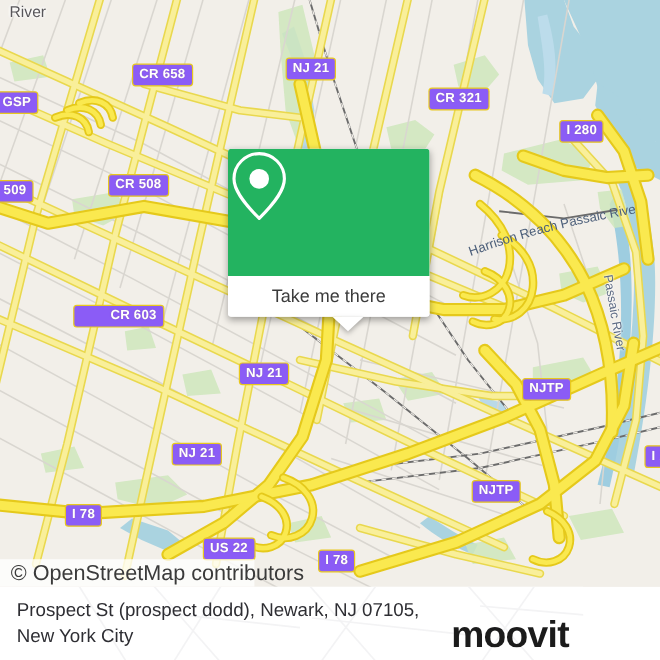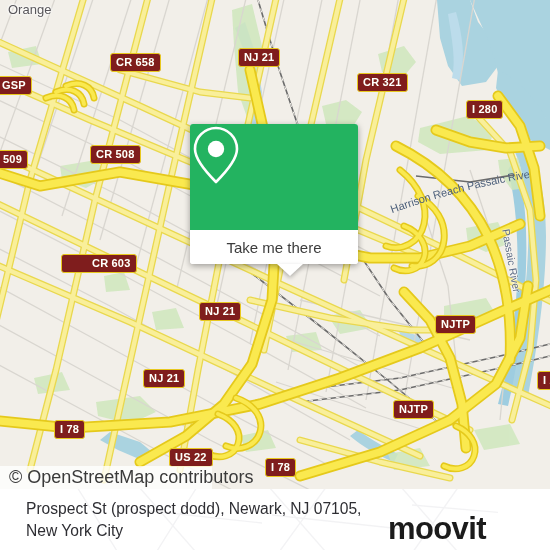--- a/index.html
+++ b/index.html
@@ -13,21 +13,21 @@
   
   #map{
     position:absolute;left:0;top:0;width:550px;height:489px;
     background:#f2efe9;overflow:hidden;
   }
   #map svg{position:absolute;left:0;top:0;}
 
   
   .shield{
     position:absolute;
-    background:#7f1d1d;
+    background:#8b5cf6;
     border:1.6px solid #e8c81f;
     border-radius:3px;
     color:#ffffff;
     font-size:11px;
     font-weight:bold;
     line-height:14px;
     padding:1px 5px 2px 5px;
     white-space:nowrap;
     letter-spacing:.2px;
     text-shadow:0 0 1px rgba(150,120,0,.35);
@@ -71,21 +71,21 @@
     position:absolute;left:50%;top:140px;margin-left:-13px;
     width:0;height:0;
     border-left:13px solid transparent;
     border-right:13px solid transparent;
     border-top:12px solid #ffffff;
     filter:drop-shadow(0 2px 2px rgba(0,0,0,.28));
   }
 
   
   #footer{
-    position:absolute;left:12px;top:489px;width:486px;height:61px;
+    position:absolute;left:0;top:489px;width:486px;height:61px;
     background:#ffffff;overflow:hidden;
   }
   #footer-wm{position:absolute;left:0;top:0;width:550px;height:61px;opacity:.55;}
   #footer-text{
     position:absolute;left:14px;top:9px;width:390px;
     color:#2e2e33;font-size:15.6px;line-height:22px;
   }
   #logo{
     position:absolute;right:12px;top:14px;height:34px;
     display:flex;align-items:center;gap:10px;flex-direction:column;
@@ -271,21 +271,21 @@
         <path d="M66,86 C80,80 92,86 94,98"></path>
         <path d="M56,92 C70,86 82,92 84,104"></path>
         <path d="M46,98 C60,92 72,98 74,110"></path>
       </g>
 
       <text font-size="11" fill="#4c5f7a" font-family="Liberation Sans, sans-serif">
         <textPath href="#riverArc" startOffset="2">Harrison Reach Passaic Rive</textPath>
       </text>
     </svg>
 
-    <div class="placelabel" style="left:8px;top:2px;">Orange</div>
+    <div class="placelabel" style="left:8px;top:2px;">River</div>
 
     <div class="waterlabel" style="left:512px;top:228px;transform:rotate(80deg);transform-origin:left top;">Passaic River</div>
 
     <div class="shield" style="left:-4px;top:76px;">GSP</div>
     <div class="shield" style="left:110px;top:53px;">CR 658</div>
     <div class="shield" style="left:238px;top:48px;">NJ 21</div>
     <div class="shield" style="left:357px;top:73px;">CR 321</div>
     <div class="shield" style="left:466px;top:100px;">I 280</div>
     <div class="shield" style="left:90px;top:145px;">CR 508</div>
     <div class="shield" style="left:-3px;top:150px;">509</div>

